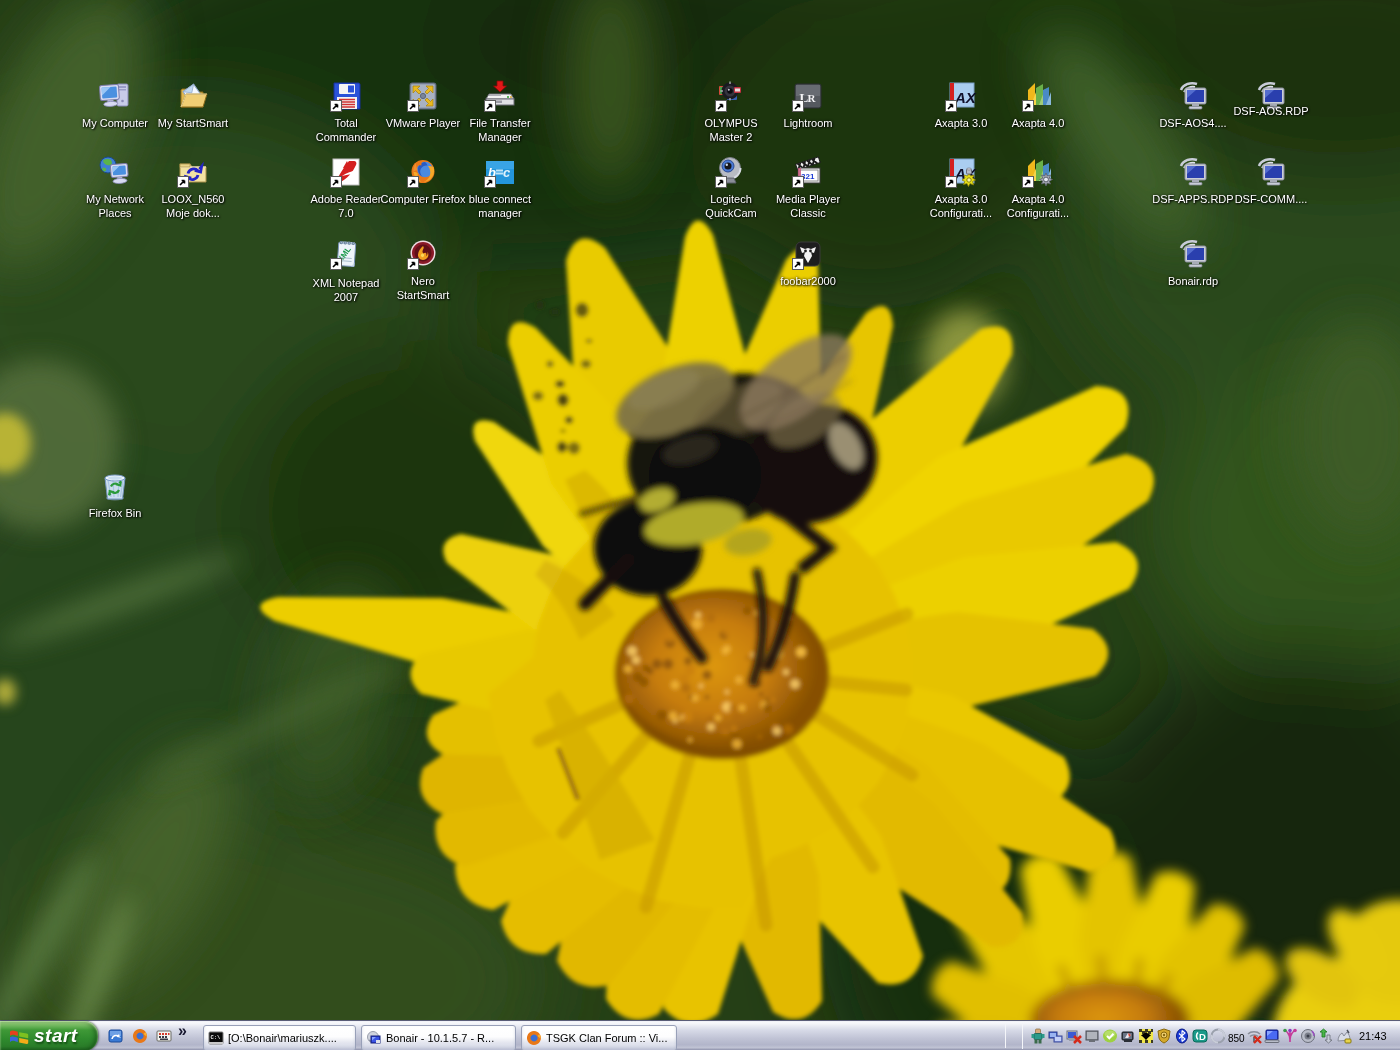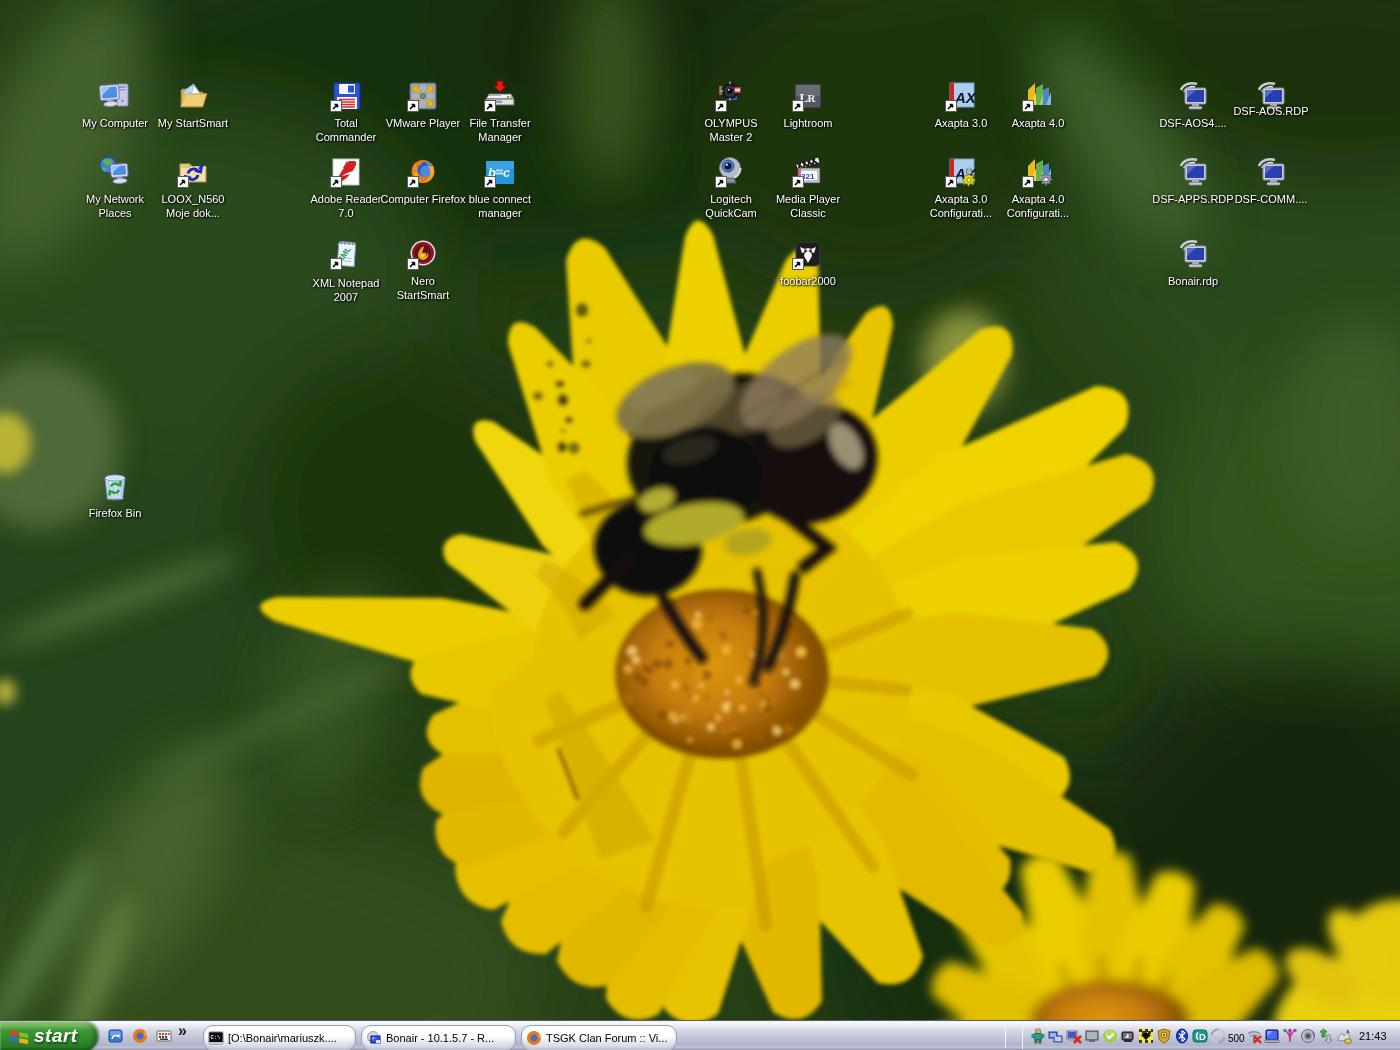--- a/index.html
+++ b/index.html
@@ -12,21 +12,21 @@
   border-top:1px solid #5a5d78}
 #startbtn{position:absolute;left:0;top:0;width:98px;height:30px;border-radius:0 14px 14px 0;
   background:linear-gradient(#6fb456 0%,#8cc973 8%,#3f9937 30%,#2f8a2d 60%,#2a7d29 85%,#1e6420 100%);
   box-shadow:inset 0 1px 2px #c8e8b0, inset -3px 0 5px rgba(0,40,0,.45), 1px 0 2px rgba(0,0,0,.5);
   display:flex;align-items:center;padding-left:9px}
 #starttxt{color:#fff;font-size:19px;font-weight:bold;font-style:italic;margin-left:5px;
   text-shadow:1px 2px 2px rgba(0,40,0,.6);letter-spacing:0.5px}
 #ql{position:absolute;left:100px;top:0;width:100px;height:30px;display:flex;align-items:center}
 .qli{display:inline-block;width:16px;height:16px;margin-left:8px}
 #chev{color:#16162e;font-size:16px;font-weight:bold;margin-left:6px;margin-top:-10px;letter-spacing:-1px}
-.tbn{position:absolute;top:4px;height:26px;border-radius:10px;border:1px solid #98a0b8;
+.tbn{position:absolute;top:4px;height:26px;border-radius:3px;border:1px solid #98a0b8;
   background:linear-gradient(#ffffff 0%,#fdfdfe 45%,#e3e5ef 70%,#d2d5e3 100%);
   box-shadow:inset 0 -2px 3px rgba(140,148,180,.35), inset 0 1px 0 #fff;
   display:flex;align-items:center;padding-left:4px;overflow:hidden;white-space:nowrap}
 .tbi{width:16px;height:16px;flex:0 0 16px;margin-right:4px}
 .tbt{font-size:11px;color:#000}
 #sep2{position:absolute;left:1005px;top:3px;width:1px;height:24px;background:#9a9db5;border-right:1px solid #f4f5f9}
 #tray{position:absolute;left:1022px;top:0;width:378px;height:30px;display:flex;align-items:center}
 #trayline{width:1px;height:26px;background:#9a9db5;border-right:1px solid #f4f5f9;margin-right:5px}
 .tri{display:inline-block;width:16px;height:16px;margin-left:2px}
 #clock{font-size:11px;color:#000;margin-left:7px}
@@ -714,21 +714,21 @@
         </svg></span>
       <span class="tri"><svg width="16" height="16" viewBox="0 0 16 16">
           <rect x="1" y="2" width="14" height="12" rx="3" fill="#1a9a8a" stroke="#0a6a5a"></rect>
           <path d="M6,4.5 a4,4.5 0 0 0 0,7" stroke="#fff" stroke-width="1.6" fill="none"></path>
           <text x="7" y="12" font-family="Liberation Sans" font-size="9.5" font-weight="bold" fill="#fff">D</text>
         </svg></span>
       <span class="tri"><svg width="16" height="16" viewBox="0 0 16 16">
           <circle cx="8" cy="8" r="6.5" fill="none" stroke="#9aa0ac" stroke-width="2"></circle>
           <path d="M8,1.5 a6.5,6.5 0 0 1 6.5,6.5 l-2,-1.5 M8,14.5 a6.5,6.5 0 0 1 -6.5,-6.5 l2,1.5" fill="none" stroke="#c8ccd8" stroke-width="2"></path>
         </svg></span>
-      <span class="tri"><span style="font:10px 'Liberation Sans';color:#000;line-height:16px">500</span></span>
+      <span class="tri"><span style="font:10px 'Liberation Sans';color:#000;line-height:16px">850</span></span>
       <span class="tri"><svg width="16" height="16" viewBox="0 0 16 16">
           <path d="M2,6 C5,3 11,3 14,6 M4,8.5 C6,6.5 10,6.5 12,8.5" stroke="#8a8e9a" stroke-width="1.6" fill="none"></path>
           <rect x="7" y="9" width="2" height="5" fill="#6a6e7a"></rect>
           <path d="M8,8 L15,15 M15,8 L8,15" stroke="#d42a1a" stroke-width="2.4"></path>
         </svg></span>
       <span class="tri"><svg width="16" height="16" viewBox="0 0 16 16">
           <rect x="2" y="2" width="12" height="10" rx="1" fill="#2a3ad4" stroke="#0a1a7a"></rect>
           <rect x="3" y="3" width="10" height="8" fill="#4a6af4"></rect>
           <path d="M3,3 L9,3 L3,8 Z" fill="#8aa4ff"></path>
           <rect x="1" y="12" width="14" height="2.5" rx="1" fill="#b8bcc8" stroke="#6a6e7a"></rect>

